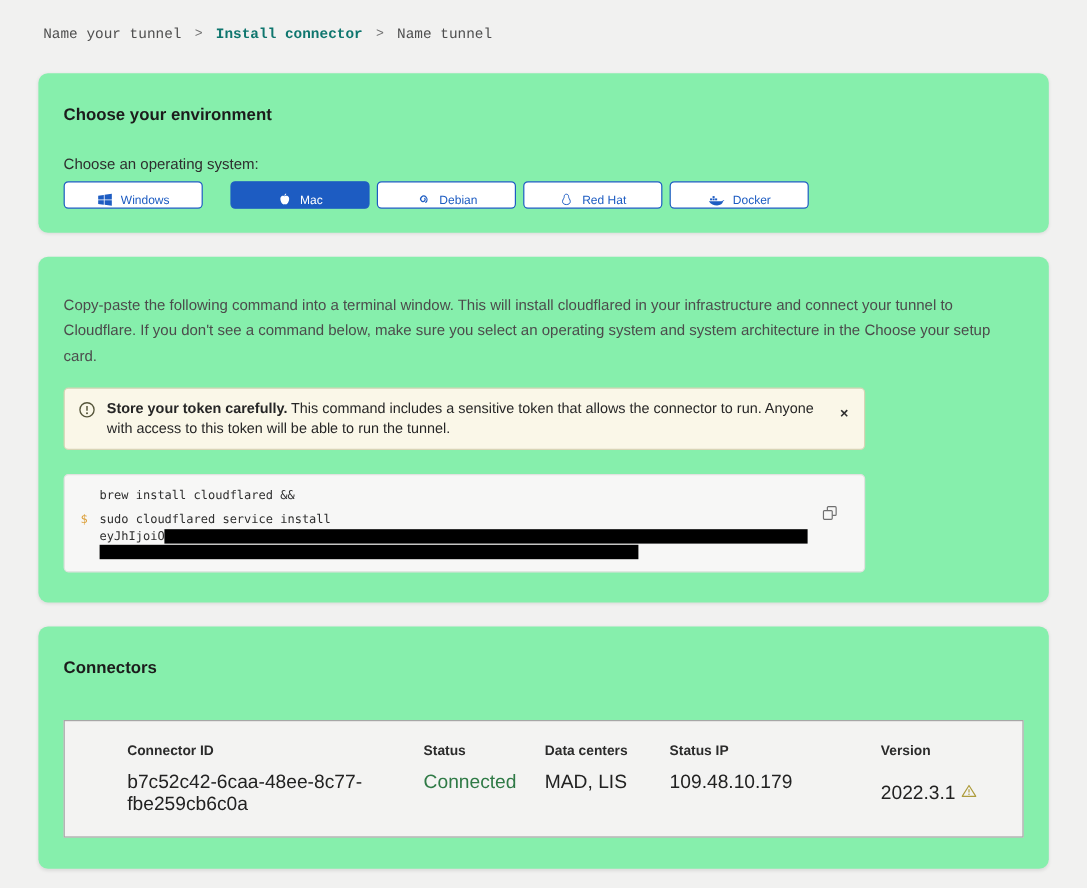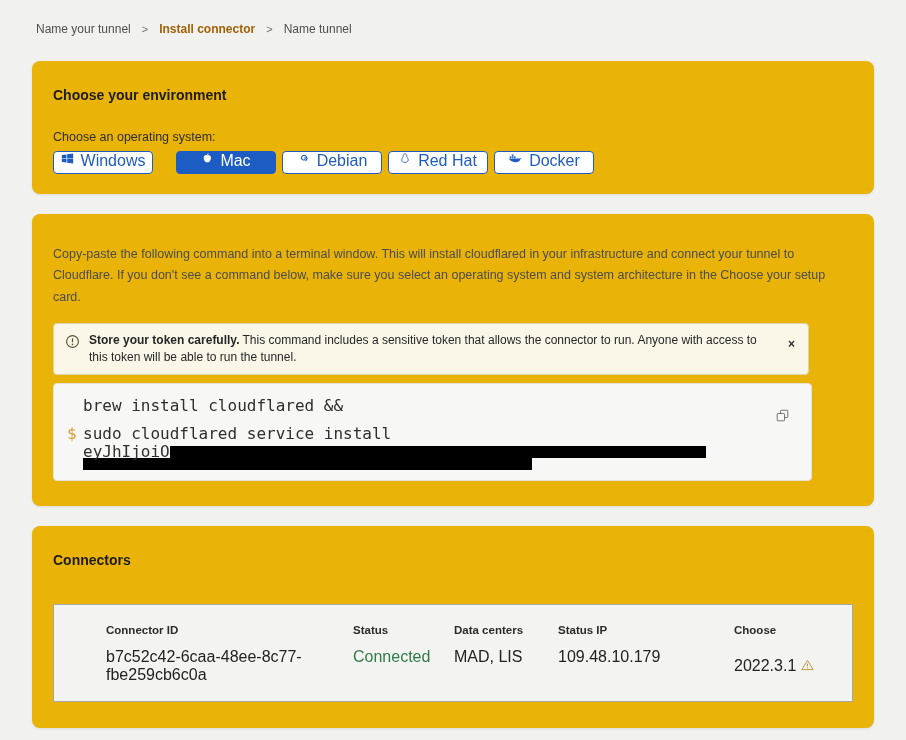--- a/index.html
+++ b/index.html
@@ -6,64 +6,64 @@
   html, body { margin: 0; padding: 0; }
   body {
     width: 906px; min-height: 740px;
     background: #f1f1f0;
     font-family: "Liberation Sans", "DejaVu Sans", sans-serif;
     color: #1c1c1c;
   }
   .page { padding: 22px 32px 24px; }
 
   
-  .breadcrumb { display: flex; align-items: center; gap: 11px; font-size: 12px; color: #4f4f4f; padding-left: 4px; margin-bottom: 25px; }
+  .breadcrumb { display: flex; align-items: center; gap: 11px; font-size: 12px; color: #4f4f4f; padding-left: 4px; margin-bottom: 25px; font-family: Liberation Mono, monospace; }
   .crumb { cursor: default; }
-  .crumb.active { font-weight: bold; color: #a16207; }
+  .crumb.active { font-weight: bold; color: #0f766e; }
   .crumb-sep { color: #6f6f6f; font-size: 11px; }
 
   
-  .card { background: #eab308; border-radius: 8px; box-shadow: 0 1px 3px rgba(0,0,0,0.09); margin-bottom: 20px; }
+  .card { background: #86efac; border-radius: 8px; box-shadow: 0 1px 3px rgba(0,0,0,0.09); margin-bottom: 20px; }
   .card-title { font-size: 14px; font-weight: bold; color: #1c1c1c; margin: 0; }
 
   
   .env-card { padding: 26px 21px 20px; }
   .env-card .card-title { margin-bottom: 27px; }
   .os-label { font-size: 12.5px; color: #2e2e2e; margin: 0 0 7px; }
   .os-row { display: flex; gap: 6px; }
   .os-btn {
-    width: 100px; height: 23px; border: 1px solid var(--accent-blue); border-radius: 4px;
-    background: #fff; color: var(--accent-blue); font-size: 16px;
-    display: flex; align-items: flex-start; justify-content: center; gap: 7px;
+    width: 116px; height: 23px; border: 1px solid var(--accent-blue); border-radius: 4px;
+    background: #fff; color: var(--accent-blue); font-size: 10px;
+    display: flex; align-items: flex-end; justify-content: center; gap: 7px;
     cursor: pointer; font-family: inherit; padding: 0;
   }
   .os-btn.selected { background: var(--accent-blue); color: #fff; margin-left: 17px; }
   .os-btn svg { display: block; flex-shrink: 0; }
 
   
   .install-card { padding: 26px 21px 25px; }
   .install-card .card-title { margin-bottom: 21px; }
   .desc { font-size: 12.5px; line-height: 1.7; color: #4c4c4c; margin: 4px 0 15px; width: 794px; }
 
   .warning-banner {
-    width: 756px; background: var(--warning-bg); border: 1px solid var(--warning-border);
+    width: 668px; background: var(--warning-bg); border: 1px solid var(--warning-border);
     border-radius: 4px; padding: 8px 30px 8px 11px; display: flex; gap: 9px;
     position: relative; font-size: 12px; line-height: 1.42; color: #262626;
   }
   .warning-banner .warn-icon { color: #55553a; margin-top: 2px; flex-shrink: 0; }
   .warn-bold { margin-right: 3px; }
   .warn-close {
     position: absolute; right: 13px; top: 14px; font-size: 12px; line-height: 1;
     color: #2e2e2e; cursor: pointer; background: none; border: none; padding: 0; font-weight: bold;
   }
 
   .code-block {
-    width: 759px; margin-top: 8px; background: #f7f7f6; border: 1px solid #e2e2e0;
+    width: 668px; margin-top: 20px; background: #f7f7f6; border: 1px solid #e2e2e0;
     border-radius: 4px; padding: 11px 0 10px; position: relative;
-    font-family: "DejaVu Sans Mono", "Liberation Mono", monospace; font-size: 16px; color: #2e2e2e;
+    font-family: "DejaVu Sans Mono", "Liberation Mono", monospace; font-size: 10px; color: #2e2e2e;
   }
   .code-line { padding-left: 29px; line-height: 1.35; }
   .code-line.first { margin-bottom: 7px; }
   .code-row { display: flex; }
   .code-prompt { width: 29px; padding-left: 13px; color: #dc9e36; line-height: 1.35; }
   .token-line { display: flex; align-items: center; height: 13px; padding-left: 29px; }
   .redact-bar-1 { width: 536px; height: 12px; background: #000; }
   .redact-bar-2 { margin-left: 29px; width: 449px; height: 12px; background: #000; }
   .copy-btn {
     position: absolute; top: 25px; right: 22px; color: #6f6f6f; cursor: pointer;
@@ -182,21 +182,21 @@
   </section>
 
   <section class="card connectors-card">
     <h2 class="card-title">Connectors</h2>
     <div class="conn-table">
       <div class="tbl-grid tbl-head">
         <span>Connector ID</span>
         <span>Status</span>
         <span>Data centers</span>
         <span>Status IP</span>
-        <span>Choose</span>
+        <span>Version</span>
       </div>
       <div class="tbl-grid tbl-vals">
         <span>b7c52c42-6caa-48ee-8c77-fbe259cb6c0a</span>
         <span class="status-connected">Connected</span>
         <span>MAD, LIS</span>
         <span>109.48.10.179</span>
         <span class="version-cell">
           <span>2022.3.1</span>
           <span class="tri-icon"><svg viewBox="0 0 16 14" width="13" height="12">
                 <path d="M8 1.5 15 12.7H1z" fill="none" stroke="currentColor" stroke-width="1.2" stroke-linejoin="round"></path>

